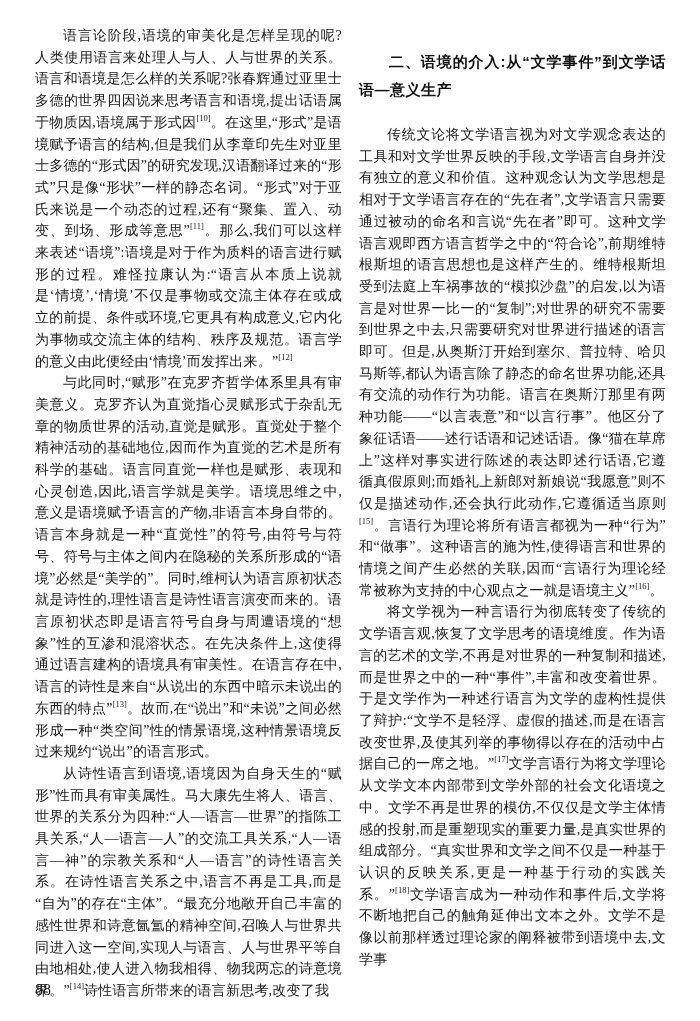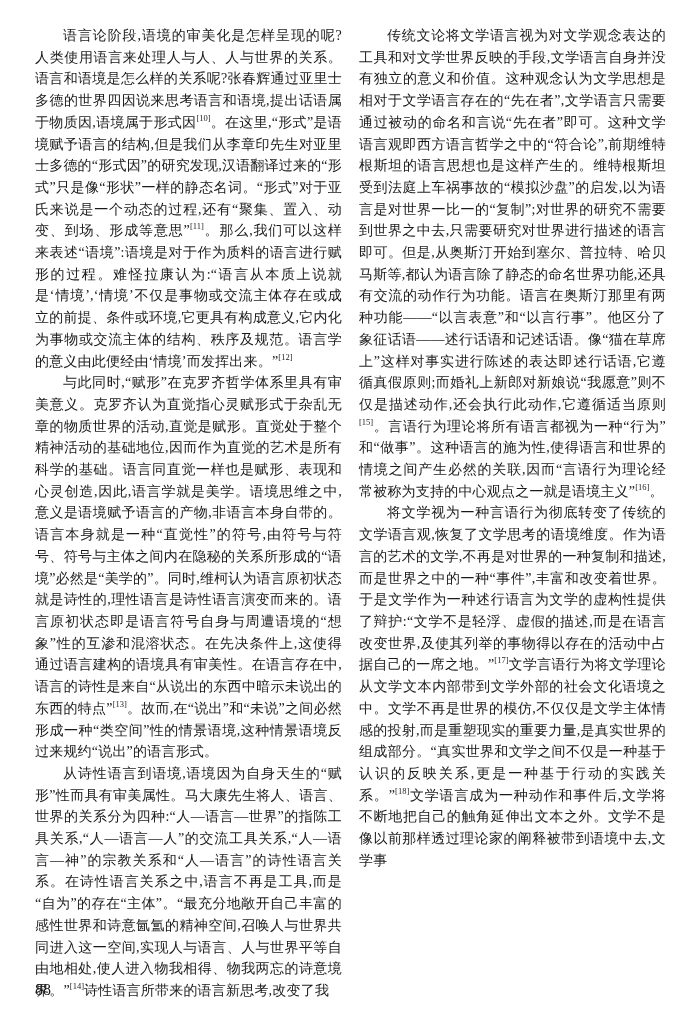--- a/index.html
+++ b/index.html
@@ -63,18 +63,19 @@
 <body>
 
 <div class="page">
   <div class="columns">
     <div class="column">
         <p class="para indent">语言论阶段,语境的审美化是怎样呈现的呢?人类使用语言来处理人与人、人与世界的关系。语言和语境是怎么样的关系呢?张春辉通过亚里士多德的世界四因说来思考语言和语境,提出话语属于物质因,语境属于形式因<sup class="ref">[10]</sup>。在这里,“形式”是语境赋予语言的结构,但是我们从李章印先生对亚里士多德的“形式因”的研究发现,汉语翻译过来的“形式”只是像“形状”一样的静态名词。“形式”对于亚氏来说是一个动态的过程,还有“聚集、置入、动变、到场、形成等意思”<sup class="ref">[11]</sup>。那么,我们可以这样来表述“语境”:语境是对于作为质料的语言进行赋形的过程。难怪拉康认为:“语言从本质上说就是‘情境’,‘情境’不仅是事物或交流主体存在或成立的前提、条件或环境,它更具有构成意义,它内化为事物或交流主体的结构、秩序及规范。语言学的意义由此便经由‘情境’而发挥出来。”<sup class="ref">[12]</sup></p>
         <p class="para indent">与此同时,“赋形”在克罗齐哲学体系里具有审美意义。克罗齐认为直觉指心灵赋形式于杂乱无章的物质世界的活动,直觉是赋形。直觉处于整个精神活动的基础地位,因而作为直觉的艺术是所有科学的基础。语言同直觉一样也是赋形、表现和心灵创造,因此,语言学就是美学。语境思维之中,意义是语境赋予语言的产物,非语言本身自带的。语言本身就是一种“直觉性”的符号,由符号与符号、符号与主体之间内在隐秘的关系所形成的“语境”必然是“美学的”。同时,维柯认为语言原初状态就是诗性的,理性语言是诗性语言演变而来的。语言原初状态即是语言符号自身与周遭语境的“想象”性的互渗和混溶状态。在先决条件上,这使得通过语言建构的语境具有审美性。在语言存在中,语言的诗性是来自“从说出的东西中暗示未说出的东西的特点”<sup class="ref">[13]</sup>。故而,在“说出”和“未说”之间必然形成一种“类空间”性的情景语境,这种情景语境反过来规约“说出”的语言形式。</p>
         <p class="para indent">从诗性语言到语境,语境因为自身天生的“赋形”性而具有审美属性。马大康先生将人、语言、世界的关系分为四种:“人—语言—世界”的指陈工具关系,“人—语言—人”的交流工具关系,“人—语言—神”的宗教关系和“人—语言”的诗性语言关系。在诗性语言关系之中,语言不再是工具,而是“自为”的存在“主体”。“最充分地敞开自己丰富的感性世界和诗意氤氲的精神空间,召唤人与世界共同进入这一空间,实现人与语言、人与世界平等自由地相处,使人进入物我相得、物我两忘的诗意境界。”<sup class="ref">[14]</sup>诗性语言所带来的语言新思考,改变了我</p>
       </div>
     <div class="column">
+        <h2 class="heading">二、语境的介入:从“文学事件”到文学话语—意义生产</h2>
         <p class="para indent">传统文论将文学语言视为对文学观念表达的工具和对文学世界反映的手段,文学语言自身并没有独立的意义和价值。这种观念认为文学思想是相对于文学语言存在的“先在者”,文学语言只需要通过被动的命名和言说“先在者”即可。这种文学语言观即西方语言哲学之中的“符合论”,前期维特根斯坦的语言思想也是这样产生的。维特根斯坦受到法庭上车祸事故的“模拟沙盘”的启发,以为语言是对世界一比一的“复制”;对世界的研究不需要到世界之中去,只需要研究对世界进行描述的语言即可。但是,从奥斯汀开始到塞尔、普拉特、哈贝马斯等,都认为语言除了静态的命名世界功能,还具有交流的动作行为功能。语言在奥斯汀那里有两种功能——“以言表意”和“以言行事”。他区分了象征话语——述行话语和记述话语。像“猫在草席上”这样对事实进行陈述的表达即述行话语,它遵循真假原则;而婚礼上新郎对新娘说“我愿意”则不仅是描述动作,还会执行此动作,它遵循适当原则<sup class="ref">[15]</sup>。言语行为理论将所有语言都视为一种“行为”和“做事”。这种语言的施为性,使得语言和世界的情境之间产生必然的关联,因而“言语行为理论经常被称为支持的中心观点之一就是语境主义”<sup class="ref">[16]</sup>。</p>
         <p class="para indent">将文学视为一种言语行为彻底转变了传统的文学语言观,恢复了文学思考的语境维度。作为语言的艺术的文学,不再是对世界的一种复制和描述,而是世界之中的一种“事件”,丰富和改变着世界。于是文学作为一种述行语言为文学的虚构性提供了辩护:“文学不是轻浮、虚假的描述,而是在语言改变世界,及使其列举的事物得以存在的活动中占据自己的一席之地。”<sup class="ref">[17]</sup>文学言语行为将文学理论从文学文本内部带到文学外部的社会文化语境之中。文学不再是世界的模仿,不仅仅是文学主体情感的投射,而是重塑现实的重要力量,是真实世界的组成部分。“真实世界和文学之间不仅是一种基于认识的反映关系,更是一种基于行动的实践关系。”<sup class="ref">[18]</sup>文学语言成为一种动作和事件后,文学将不断地把自己的触角延伸出文本之外。文学不是像以前那样透过理论家的阐释被带到语境中去,文学事</p>
       </div>
   </div>
   <div class="page-number">88</div>
 </div>
 
 </body></html>

